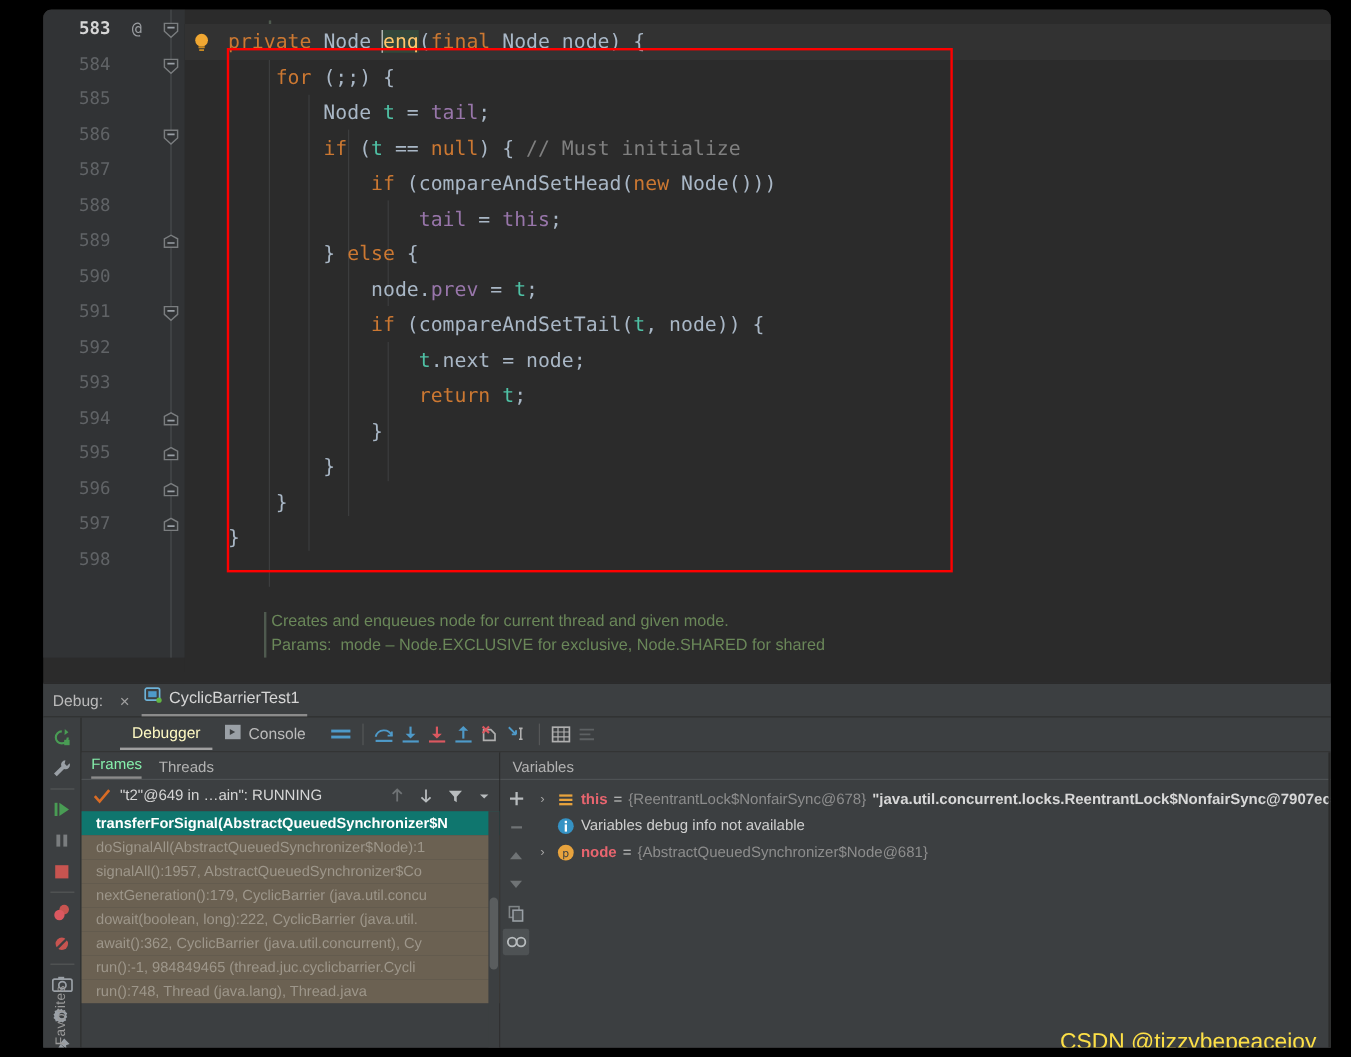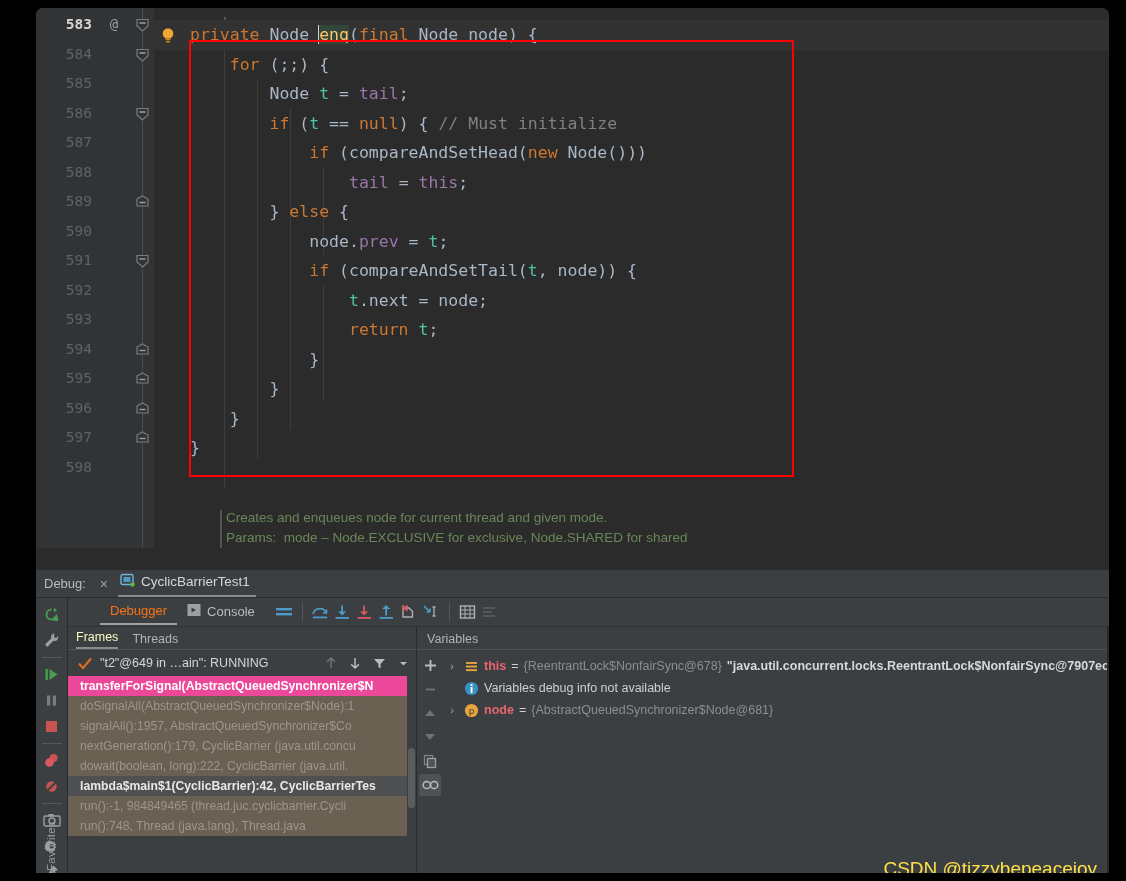--- a/index.html
+++ b/index.html
@@ -183,21 +183,21 @@
     background: #3c3f41;
     display: flex; align-items: center;
     padding-left: 64px;
     border-bottom: 1px solid #323232;
   }
   .tb-tab {
     font-size: 13px; color: #bbbbbb;
     padding: 4px 10px 5px;
     display: flex; align-items: center; gap: 6px;
   }
-  .tb-tab.active { color: #f97316; border-bottom: 2px solid #a0a0a0; }
+  .tb-tab.active { color: #fef9c3; border-bottom: 2px solid #a0a0a0; }
   .tb-sep { width: 1px; height: 18px; background: #555758; margin: 0 7px; }
   .tb-ico { width: 22px; height: 20px; display: flex; align-items: center; justify-content: center; }
 
   
   .leftstrip {
     position: absolute; left: 0; top: 28px;
     width: 32px; bottom: 0;
     background: #3c3f41;
     border-right: 1px solid #2b2b2b;
     display: flex; flex-direction: column; align-items: center;
@@ -226,41 +226,41 @@
     background: #3c3f41;
     border-right: 1px solid #2b2b2b;
     position: relative;
   }
   .pane-tabs {
     height: 23px; display: flex; align-items: flex-end;
     padding-left: 8px; gap: 14px;
     border-bottom: 1px solid #4e5254;
   }
   .pane-tab { font-size: 12.5px; color: #b3b3b3; padding-bottom: 3px; }
-  .pane-tab.active { color: #fef9c3; border-bottom: 2px solid #8b8b8b; }
+  .pane-tab.active { color: #86efac; border-bottom: 2px solid #8b8b8b; }
 
   .thread-row {
     height: 26px; display: flex; align-items: center;
     padding: 0 4px 0 8px; gap: 6px;
     font-size: 12.5px; color: #d6d6d6;
   }
   .thread-row .spacer { flex: 1; }
   .thr-ico { width: 18px; height: 18px; display: flex; align-items: center; justify-content: center; }
 
   .frames-list { position: relative; }
   .frame {
     height: 20px; line-height: 20px;
     font-size: 12.2px;
     padding-left: 12px;
     white-space: nowrap;
     overflow: hidden;
     font-family: "Liberation Sans", sans-serif;
   }
   .frame.lib      { background: #6b6152; color: #9d968a; }
-  .frame.selected { background: #ec4899; color: #ffffff; font-weight: bold; }
+  .frame.selected { background: #0f766e; color: #ffffff; font-weight: bold; }
   .frame.user     { background: #4e5052; color: #e8e8e8; font-weight: bold; }
 
   .frames-scroll {
     position: absolute; right: 0; top: 49px; bottom: 0;
     width: 9px; background: #3c3f41;
   }
   .frames-thumb {
     position: absolute; right: 1px; top: 72px;
     width: 7px; height: 60px; background: #5a5d5e; border-radius: 4px;
   }
@@ -638,21 +638,21 @@
                 </svg>
             </span>
           </div>
 
           <div class="frames-list" id="frames-list">
               <div class="frame selected">transferForSignal(AbstractQueuedSynchronizer$N</div>
               <div class="frame lib">doSignalAll(AbstractQueuedSynchronizer$Node):1</div>
               <div class="frame lib">signalAll():1957, AbstractQueuedSynchronizer$Co</div>
               <div class="frame lib">nextGeneration():179, CyclicBarrier (java.util.concu</div>
               <div class="frame lib">dowait(boolean, long):222, CyclicBarrier (java.util.</div>
-              <div class="frame user">lambda$main$1(CyclicBarrier):42, CyclicBarrierTes</div>
+              <div class="frame lib">await():362, CyclicBarrier (java.util.concurrent), Cy</div>
               <div class="frame lib">run():-1, 984849465 (thread.juc.cyclicbarrier.Cycli</div>
               <div class="frame lib">run():748, Thread (java.lang), Thread.java</div>
             </div>
 
           <div class="frames-scroll">
             <div class="frames-thumb"></div>
           </div>
         </div>
 
         <div class="vars-pane">

